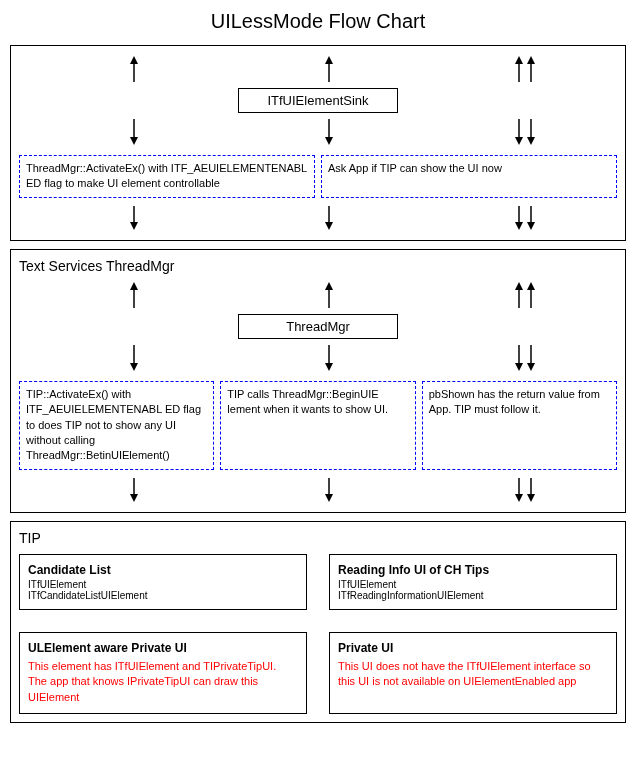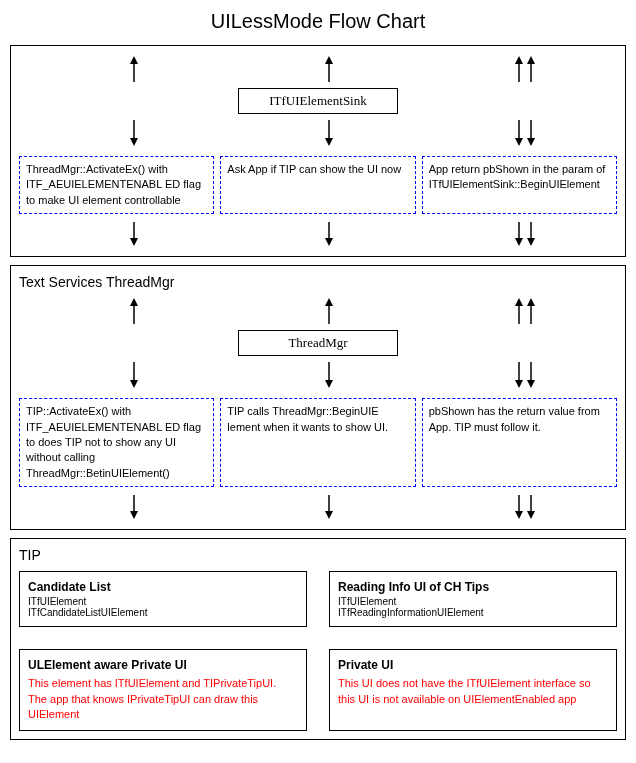--- a/index.html
+++ b/index.html
@@ -33,25 +33,24 @@
       text-align: center;
       font-size: 13px;
       display: inline-block;
       margin: 0 auto;
       min-width: 160px;
     }
     .center-row {
       display: flex;
       justify-content: center;
       margin: 4px 0;
-      font-family: Liberation Serif, serif;
     }
     .dashed-boxes-row {
       display: flex;
-      justify-content: space-between;
+      justify-content: flex-end;
       margin: 6px 0;
       gap: 6px;
     }
     .dashed-box {
       border: 1.5px dashed #00f;
       padding: 5px 6px;
       font-size: 11px;
       flex: 1;
       line-height: 1.4;
     }
@@ -124,23 +123,20 @@
     <polygon points="512,28 508,20 516,20" fill="#000"></polygon>
   </svg>
 
   <div class="dashed-boxes-row">
     <div class="dashed-box">
       <span>ThreadMgr::ActivateEx() with ITF_AEUIELEMENTENABL ED flag to make UI element controllable</span>
     </div>
     <div class="dashed-box">
       <span>Ask App if TIP can show the UI now</span>
     </div>
-    <div class="dashed-box">
-      <span>App return pbShown in the param of ITfUIElementSink::BeginUIElement</span>
-    </div>
   </div>
 
   <svg class="svg-connector" height="28">
     <line x1="115" y1="2" x2="115" y2="20" stroke="#000" stroke-width="1.5"></line>
     <polygon points="115,26 111,18 119,18" fill="#000"></polygon>
     <line x1="310" y1="2" x2="310" y2="20" stroke="#000" stroke-width="1.5"></line>
     <polygon points="310,26 306,18 314,18" fill="#000"></polygon>
     <line x1="500" y1="20" x2="500" y2="2" stroke="#000" stroke-width="1.5"></line>
     <polygon points="500,26 496,18 504,18" fill="#000"></polygon>
     <line x1="512" y1="2" x2="512" y2="20" stroke="#000" stroke-width="1.5"></line>

